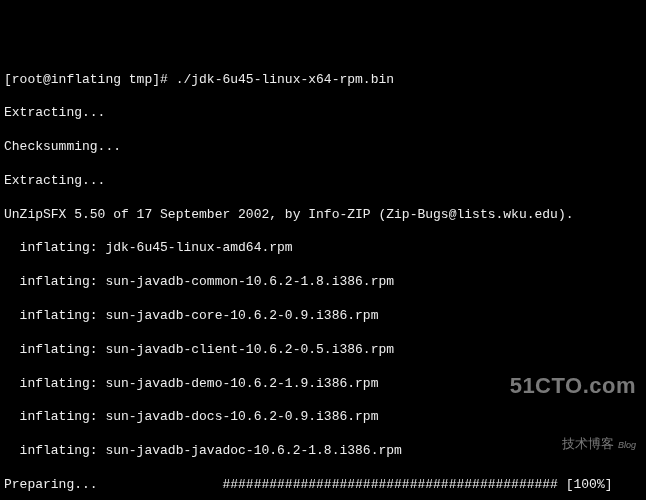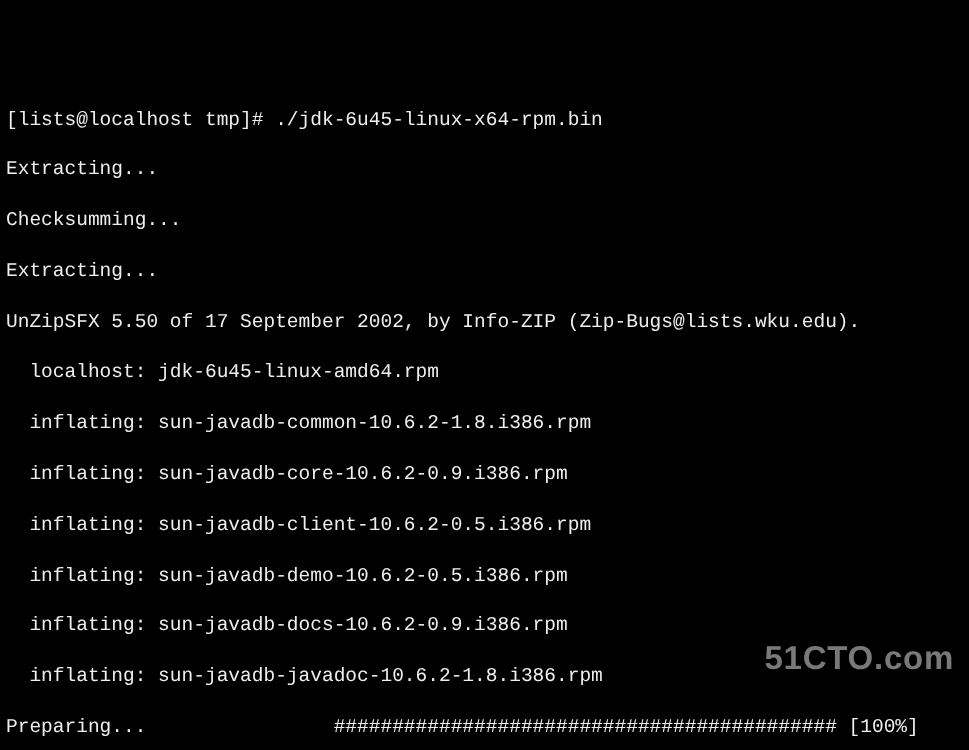--- a/index.html
+++ b/index.html
@@ -28,30 +28,30 @@
     }
     .wm-main { font-size: 22px; font-weight: bold; letter-spacing: 0.5px; }
     .wm-sub { font-size: 13px; margin-top: 2px; }
     .wm-sub .blog { font-size: 9px; font-style: italic; margin-left: 4px; }
   </style>
 </head>
 <body>
 
 
 
-<span class="line">[lists@localhost tmp]# ./jdk-6u45-linux-x64-rpm.bin</span>
+<span class="line">[root@inflating tmp]# ./jdk-6u45-linux-x64-rpm.bin</span>
 <span class="line">Extracting...</span>
 <span class="line">Checksumming...</span>
 <span class="line">Extracting...</span>
 <span class="line">UnZipSFX 5.50 of 17 September 2002, by Info-ZIP (Zip-Bugs@lists.wku.edu).</span>
-<span class="line">  localhost: jdk-6u45-linux-amd64.rpm  </span>
+<span class="line">  inflating: jdk-6u45-linux-amd64.rpm  </span>
 <span class="line">  inflating: sun-javadb-common-10.6.2-1.8.i386.rpm  </span>
 <span class="line">  inflating: sun-javadb-core-10.6.2-0.9.i386.rpm  </span>
 <span class="line">  inflating: sun-javadb-client-10.6.2-0.5.i386.rpm  </span>
-<span class="line">  inflating: sun-javadb-demo-10.6.2-0.5.i386.rpm  </span>
+<span class="line">  inflating: sun-javadb-demo-10.6.2-1.9.i386.rpm  </span>
 <span class="line">  inflating: sun-javadb-docs-10.6.2-0.9.i386.rpm  </span>
 <span class="line">  inflating: sun-javadb-javadoc-10.6.2-1.8.i386.rpm  </span>
 <span class="line">Preparing...                ########################################### [100%]</span>
 
 
 
 
 
 
 
@@ -64,16 +64,17 @@
 
 
 
 
 
 <span class="line"></span>
 
 
 <div class="watermark">
   <div class="wm-main">51CTO.com</div>
+  <div class="wm-sub"><span>技术博客</span><span class="blog">Blog</span></div>
 </div>
 
 
 
 
 </body></html>

